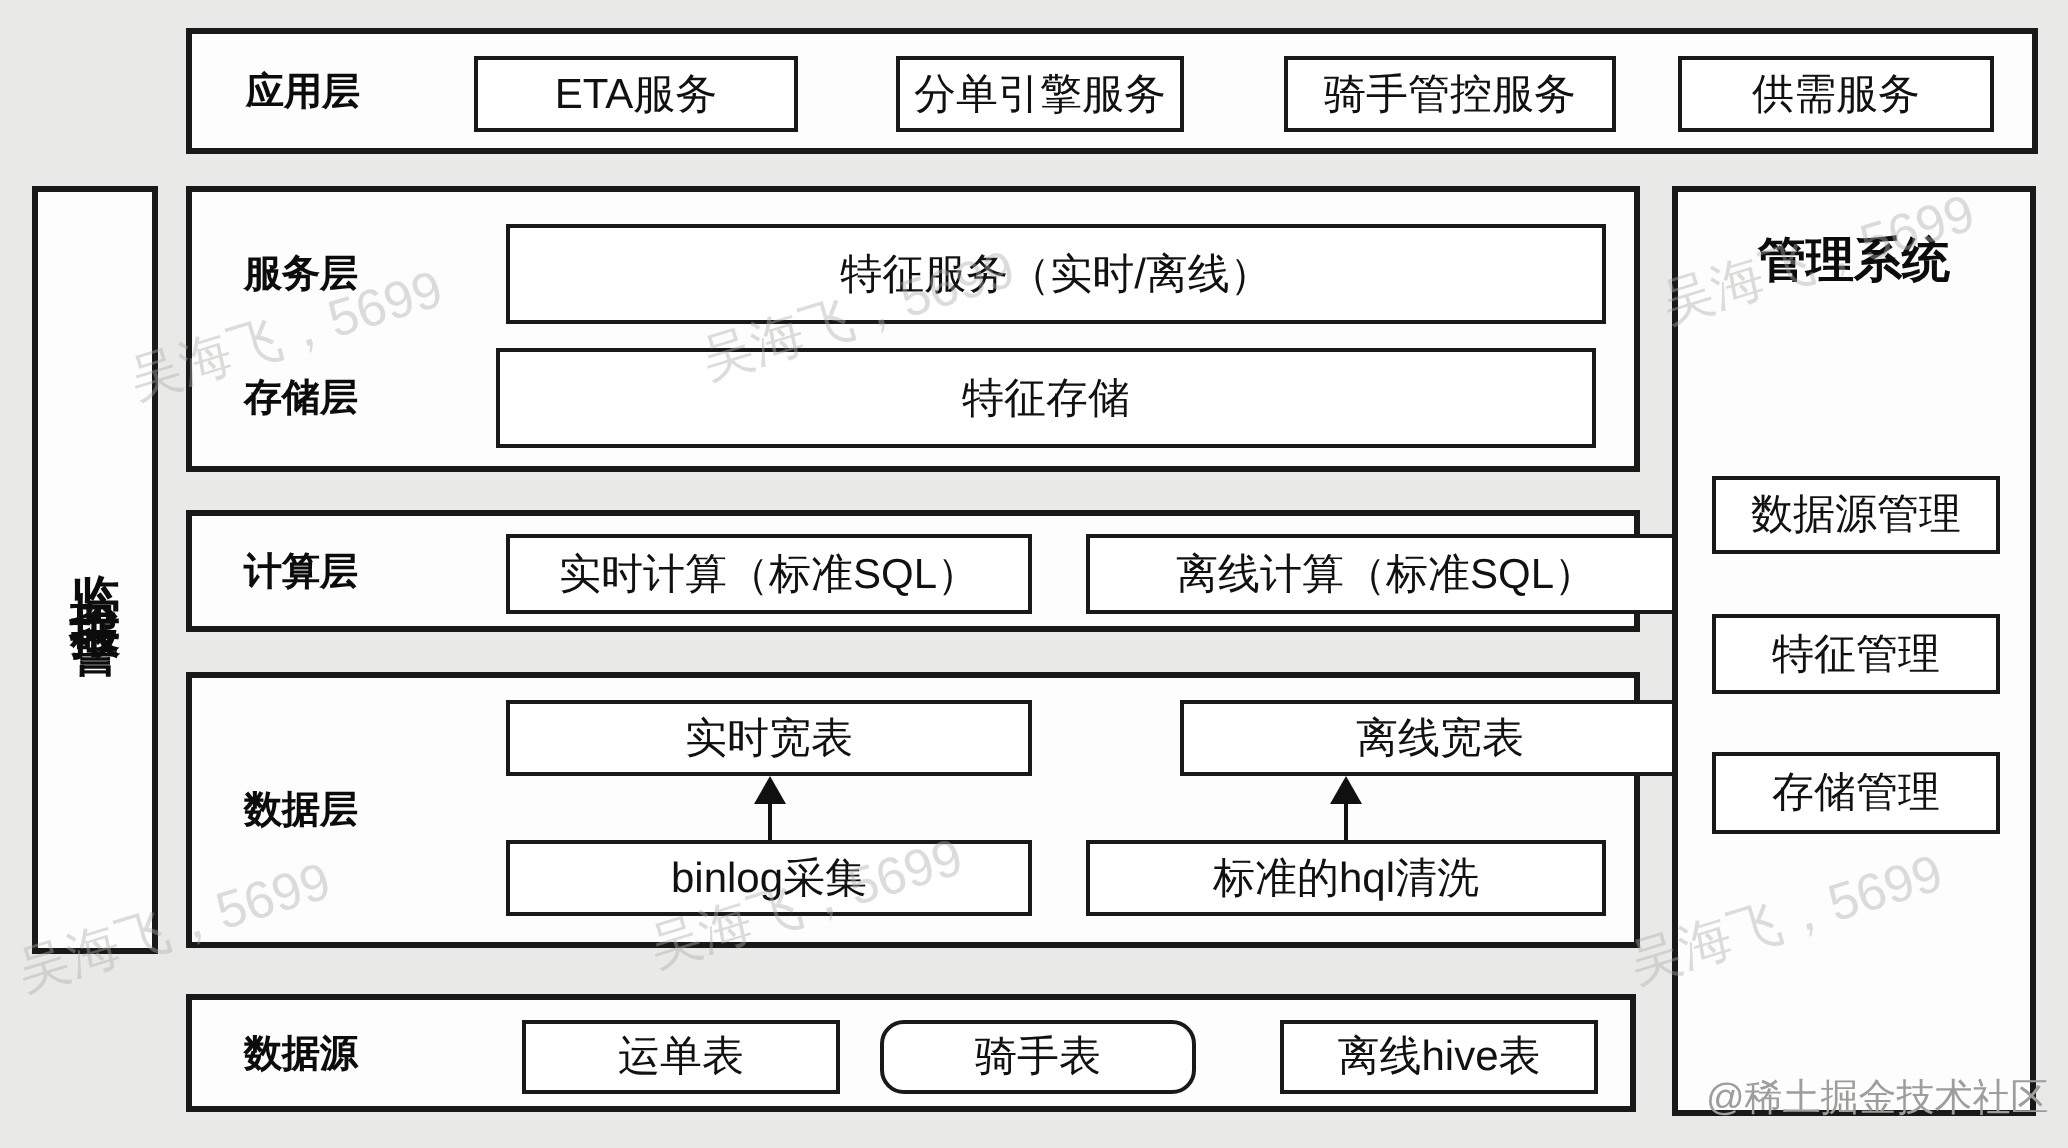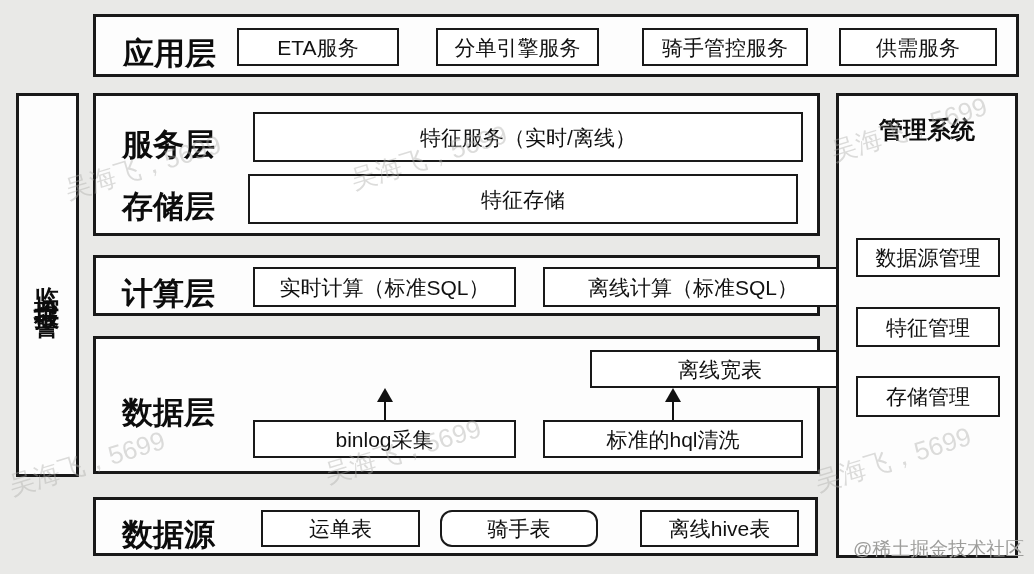--- a/index.html
+++ b/index.html
@@ -22,21 +22,21 @@
     position:absolute;
     background:#ffffff;
     border:2px solid #191919;
     box-sizing:border-box;
     display:flex;align-items:center;justify-content:center;
     font-size:21px;line-height:1;color:#111;
     white-space:nowrap;
   }
   .layer-label{
     position:absolute;
-    font-weight:bold;font-size:31px;color:#0c0c0c;
+    font-weight:bold;font-size:19px;color:#0c0c0c;
     white-space:nowrap;
   }
   .v-label{
     writing-mode:vertical-rl;
     text-orientation:upright;
     font-weight:bold;font-size:25px;color:#0c0c0c;
     letter-spacing:9px;
   }
   .sidebar{
     position:absolute;background:#fdfdfd;
@@ -80,21 +80,21 @@
   <span class="watermark" style="left:62px;top:150px;">吴海飞，5699</span>
   <span class="watermark" style="left:348px;top:140px;">吴海飞，5699</span>
   <span class="watermark" style="left:828px;top:112px;">吴海飞，5699</span>
   <span class="watermark" style="left:6px;top:446px;">吴海飞，5699</span>
   <span class="watermark" style="left:322px;top:434px;">吴海飞，5699</span>
   <span class="watermark" style="left:812px;top:442px;">吴海飞，5699</span>
 
   <div class="sec" style="left:93px;top:14px;width:926px;height:63px;">
     <div class="layer-label" style="left:27px;top:16px;">应用层</div>
     <div class="node" style="left:141px;top:11px;width:162px;height:38px;">ETA服务</div>
-    <div class="node" style="left:340px;top:11px;width:163px;height:38px;">分单引擎服务</div>
+    <div class="node" style="left:352px;top:11px;width:144px;height:38px;">分单引擎服务</div>
     <div class="node" style="left:546px;top:11px;width:166px;height:38px;">骑手管控服务</div>
     <div class="node" style="left:743px;top:11px;width:158px;height:38px;">供需服务</div>
   </div>
 
   <div class="sidebar" style="left:16px;top:93px;width:63px;height:384px;">
     <div class="v-label">监控报警</div>
   </div>
 
   <div class="sec" style="left:93px;top:93px;width:727px;height:143px;">
     <div class="layer-label" style="left:26px;top:28px;">服务层</div>
@@ -104,20 +104,21 @@
   </div>
 
   <div class="sec" style="left:93px;top:255px;width:727px;height:61px;">
     <div class="layer-label" style="left:26px;top:15px;">计算层</div>
     <div class="node" style="left:157px;top:9px;width:263px;height:40px;">实时计算（标准SQL）</div>
     <div class="node" style="left:447px;top:9px;width:300px;height:40px;">离线计算（标准SQL）</div>
   </div>
 
   <div class="sec" style="left:93px;top:336px;width:727px;height:138px;">
     <div class="layer-label" style="left:26px;top:53px;">数据层</div>
+    <div class="node" style="left:157px;top:11px;width:263px;height:38px;">实时宽表</div>
     <div class="node" style="left:447px;top:11px;width:260px;height:38px;margin-left:47px;">离线宽表</div>
     <div class="arrow" style="left:281px;top:49px;height:32px;">
       <div class="head"></div>
         <div class="line" style="height:20px;"></div>
     </div>
     <div class="arrow" style="left:569px;top:49px;height:32px;">
       <div class="head"></div>
         <div class="line" style="height:20px;"></div>
     </div>
     <div class="node" style="left:157px;top:81px;width:263px;height:38px;">binlog采集</div>

